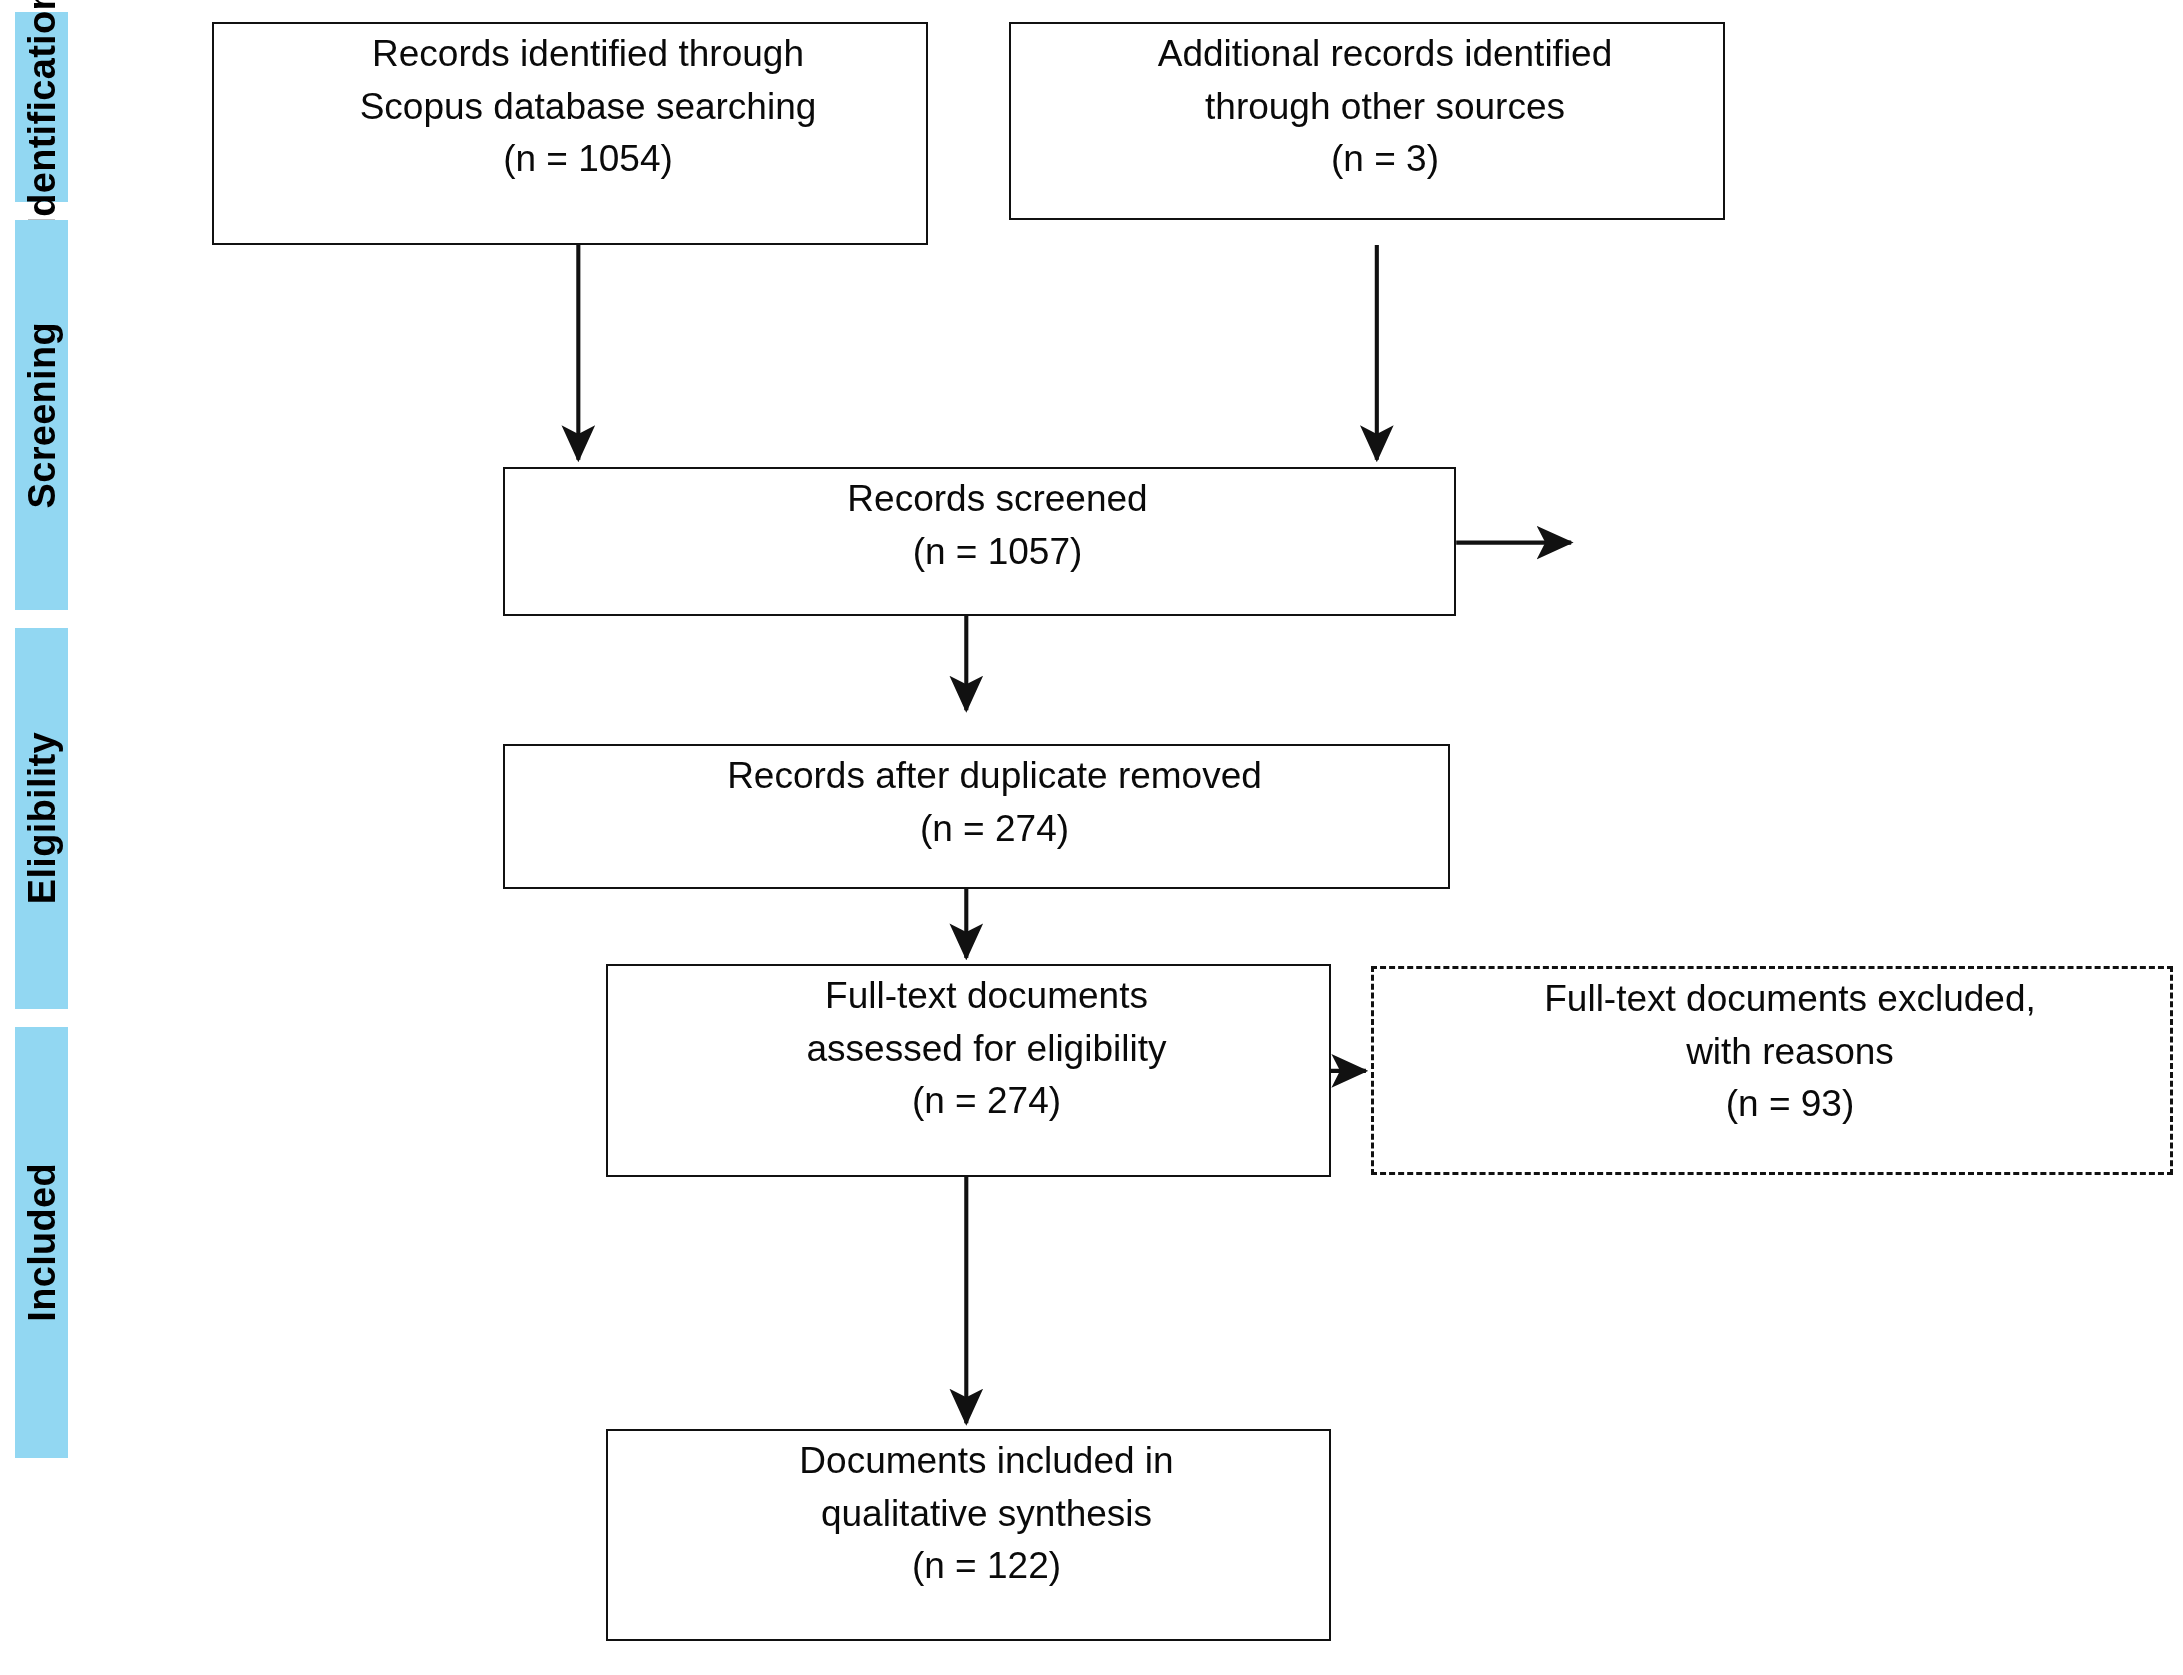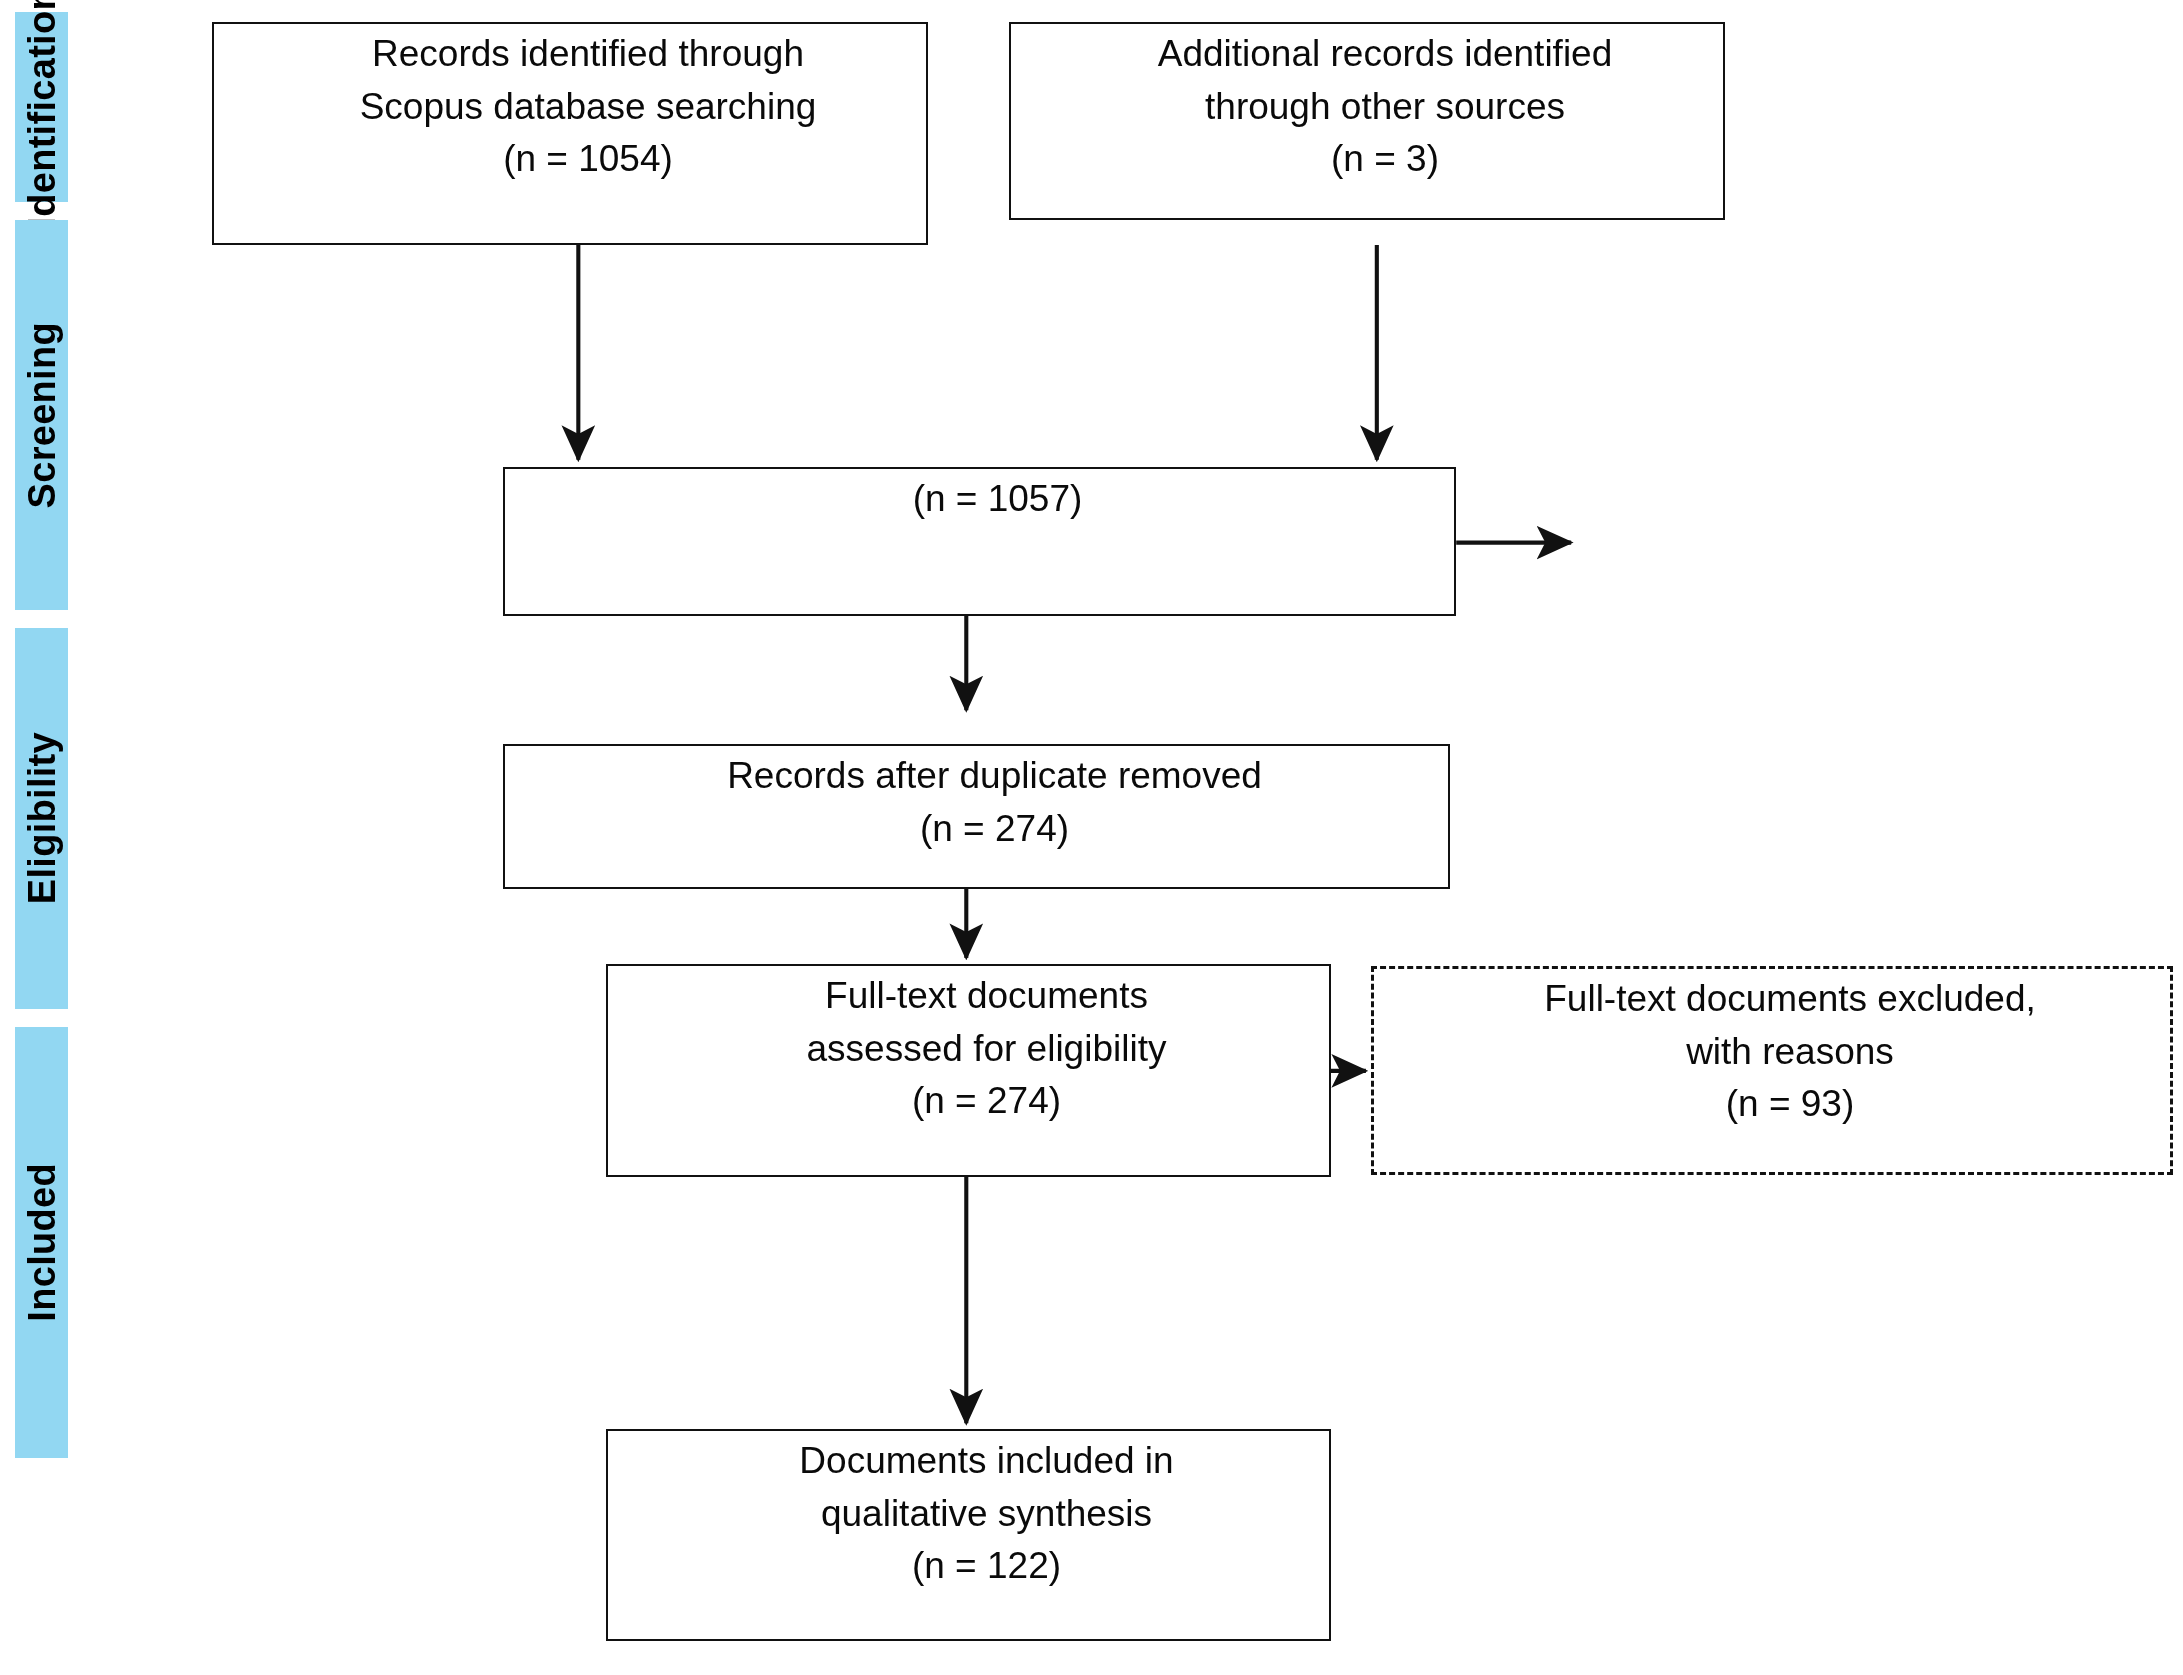--- a/index.html
+++ b/index.html
@@ -126,20 +126,21 @@
   <div class="node solid" style="left:1009px; top:22px; width:716px; height:198px;">
     <div class="node-text">
       <span class="ln">Additional records identified</span>
       <span class="ln">through other sources</span>
       <span class="ln">(n = 3)</span>
     </div>
   </div>
 
   <div class="node solid" style="left:503px; top:467px; width:953px; height:149px;">
     <div class="node-text">
+      <span class="ln">Records screened</span>
       <span class="ln">(n = 1057)</span>
     </div>
   </div>
 
 
   <div class="node solid" style="left:503px; top:744px; width:947px; height:145px;">
     <div class="node-text">
       <span class="ln">Records after duplicate removed</span>
       <span class="ln">(n = 274)</span>
     </div>

